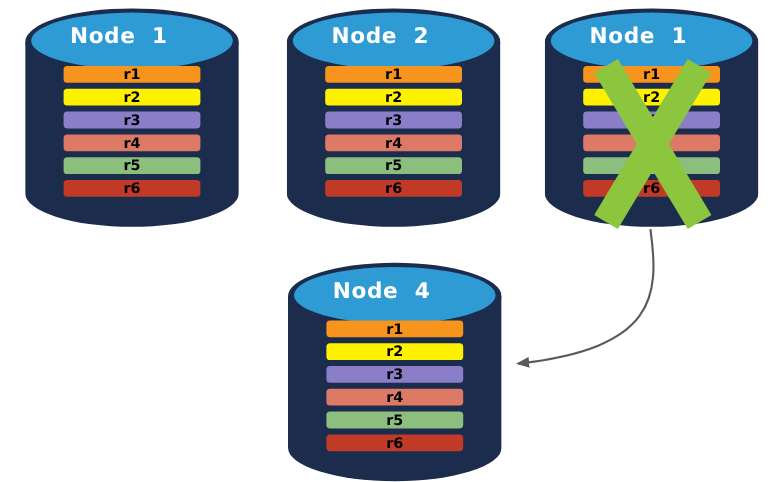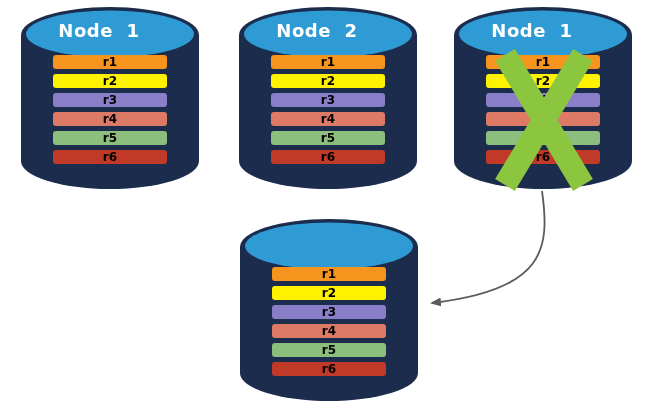--- a/index.html
+++ b/index.html
@@ -125,20 +125,21 @@
       <line x1="91" y1="8" x2="13" y2="138" stroke-width="23" stroke="#8CC63F"></line>
     </svg>
   </div>
 
   <div class="node" style="left:240px; top:217px;">
     <svg class="cyl-svg" width="178" height="186" viewBox="0 0 178 186">
       <path d="M0,30 L0,156 A89,28 0 0 0 178,156 L178,30 Z" fill="#1C2C4D"></path>
       <ellipse cx="89" cy="30" rx="89" ry="28" fill="#1C2C4D"></ellipse>
       <ellipse cx="89" cy="29" rx="84" ry="23.5" fill="#2E9BD5"></ellipse>
     </svg>
+    <div class="node-title">Node 4</div>
     <div class="bars">
       <div class="bar" style="background: rgb(247, 148, 29);"><span>r1</span></div>
       <div class="bar" style="background: rgb(255, 242, 0);"><span>r2</span></div>
       <div class="bar" style="background: rgb(139, 126, 200);"><span>r3</span></div>
       <div class="bar" style="background: rgb(221, 122, 102);"><span>r4</span></div>
       <div class="bar" style="background: rgb(140, 190, 126);"><span>r5</span></div>
       <div class="bar" style="background: rgb(192, 58, 39);"><span>r6</span></div>
     </div>
   </div>
 

